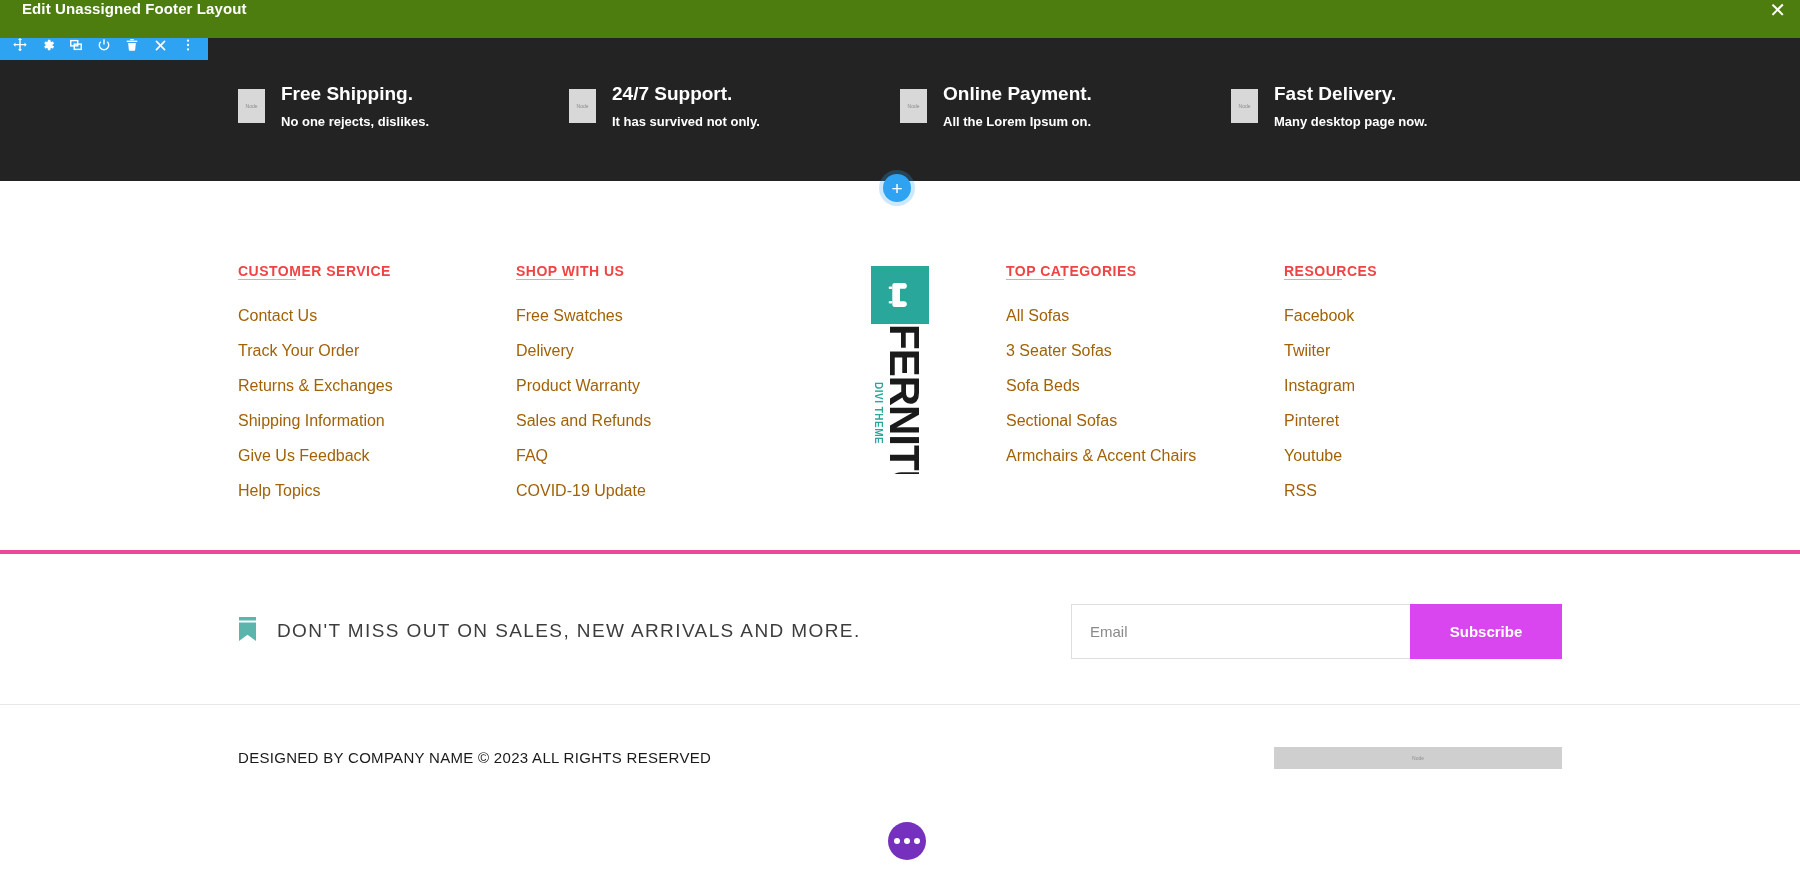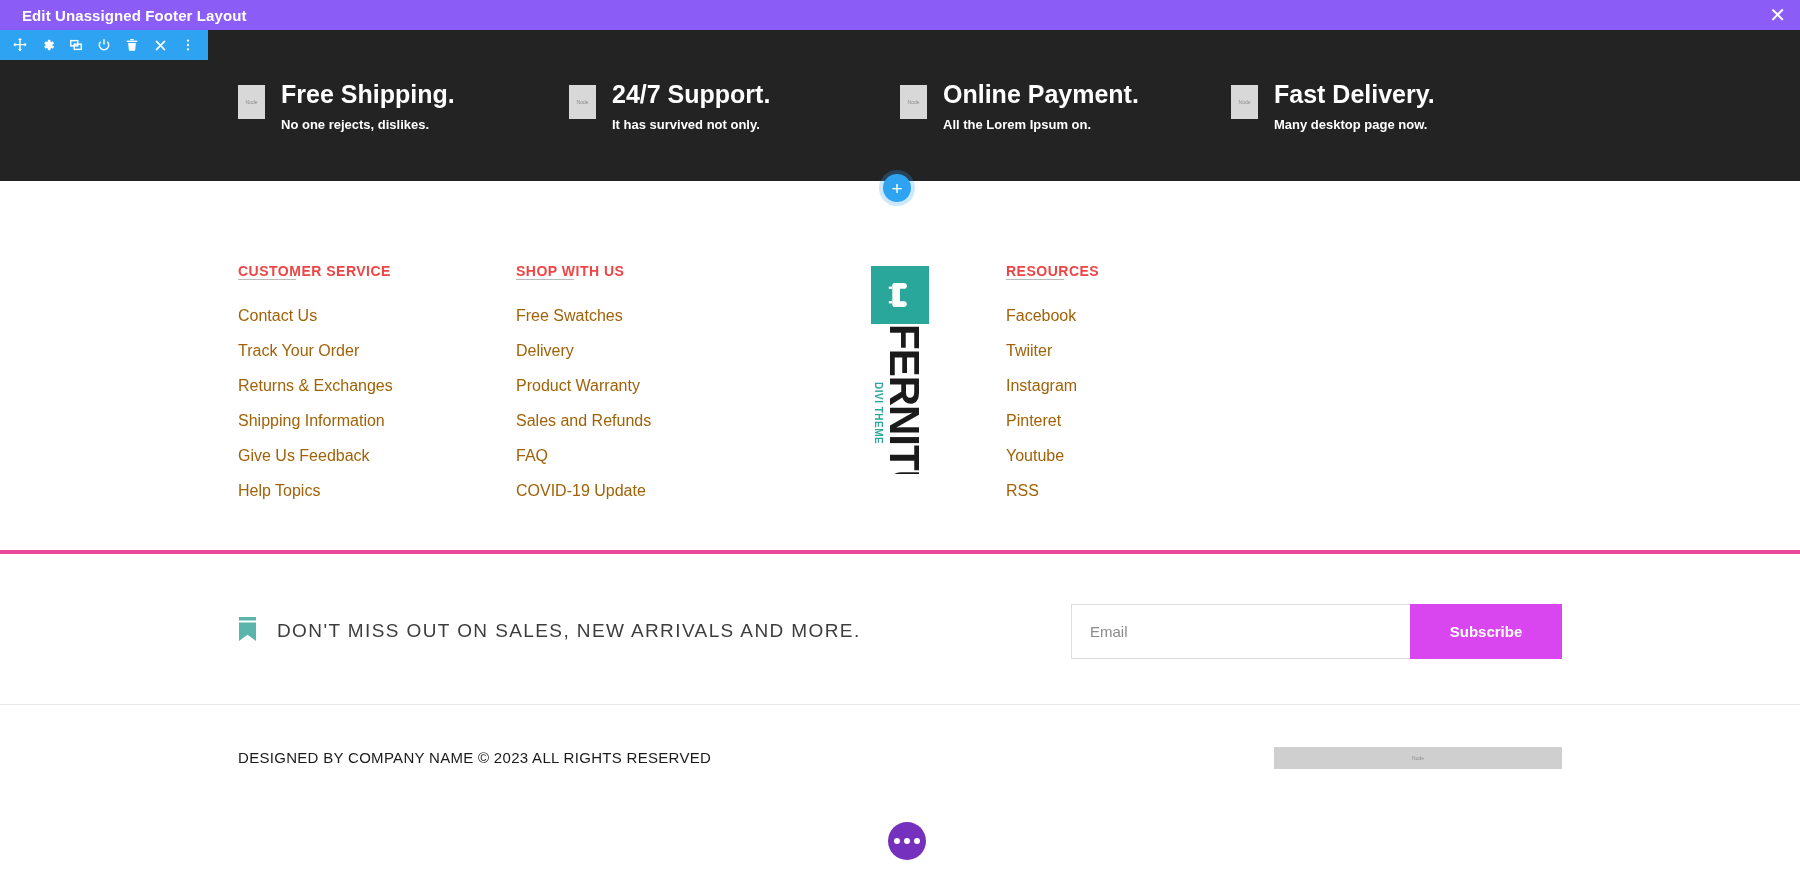--- a/index.html
+++ b/index.html
@@ -6,23 +6,23 @@
   html,body { width:1800px; height:879px; }
   body {
     font-family:"Liberation Sans", sans-serif;
     background:#ffffff;
     overflow:hidden;
     position:relative;
   }
 
   
   .editor-bar {
-    position:absolute; top:0; left:0; width:1800px; height:30px;
-    background:#8b5cf6;
-    display:flex; align-items:center;
+    position:absolute; top:0; left:0; width:1800px; height:38px;
+    background:#4d7c0f;
+    display:flex; 
     z-index:60;
   }
   .editor-bar-title {
     color:#ffffff; font-size:15px; font-weight:bold;
     margin-left:22px; letter-spacing:.1px;
   }
   .editor-bar-close {
     margin-left:auto; margin-right:14px;
     color:#ffffff; font-size:20px; line-height:1;
     cursor:pointer; font-weight:300;
@@ -61,21 +61,21 @@
   .feature-icon {
     width:27px; height:34px;
     background:#d8d8d8;
     margin-top:7px; margin-right:16px;
     flex:0 0 auto;
     display:flex; align-items:center; justify-content:center;
     font-size:5px; color:#8c8c8c;
     overflow:hidden;
   }
   .feature-title {
-    color:#ffffff; font-size:25px; font-weight:bold;
+    color:#ffffff; font-size:19px; font-weight:bold;
     line-height:1.3; margin-bottom:7px;
     white-space:nowrap;
   }
   .feature-sub {
     color:#ffffff; font-size:13px; font-weight:bold;
     line-height:1.2; white-space:nowrap;
   }
 
   
   .add-section-btn {
@@ -361,20 +361,29 @@
             </g>
           </svg>
         </div>
         <div class="logo-stack">
           <span class="logo-word">FERNITURE</span>
           <span class="logo-sub">DIVI THEME</span>
         </div>
       </div>
     </div>
 
+    <div class="link-col">
+      <div class="col-head">TOP CATEGORIES</div>
+      <div class="col-rule"></div>
+      <a class="col-link">All Sofas</a>
+      <a class="col-link">3 Seater Sofas</a>
+      <a class="col-link">Sofa Beds</a>
+      <a class="col-link">Sectional Sofas</a>
+      <a class="col-link">Armchairs &amp; Accent Chairs</a>
+    </div>
 
     <div class="link-col">
       <div class="col-head">RESOURCES</div>
       <div class="col-rule"></div>
       <a class="col-link">Facebook</a>
       <a class="col-link">Twiiter</a>
       <a class="col-link">Instagram</a>
       <a class="col-link">Pinteret</a>
       <a class="col-link">Youtube</a>
       <a class="col-link">RSS</a>

